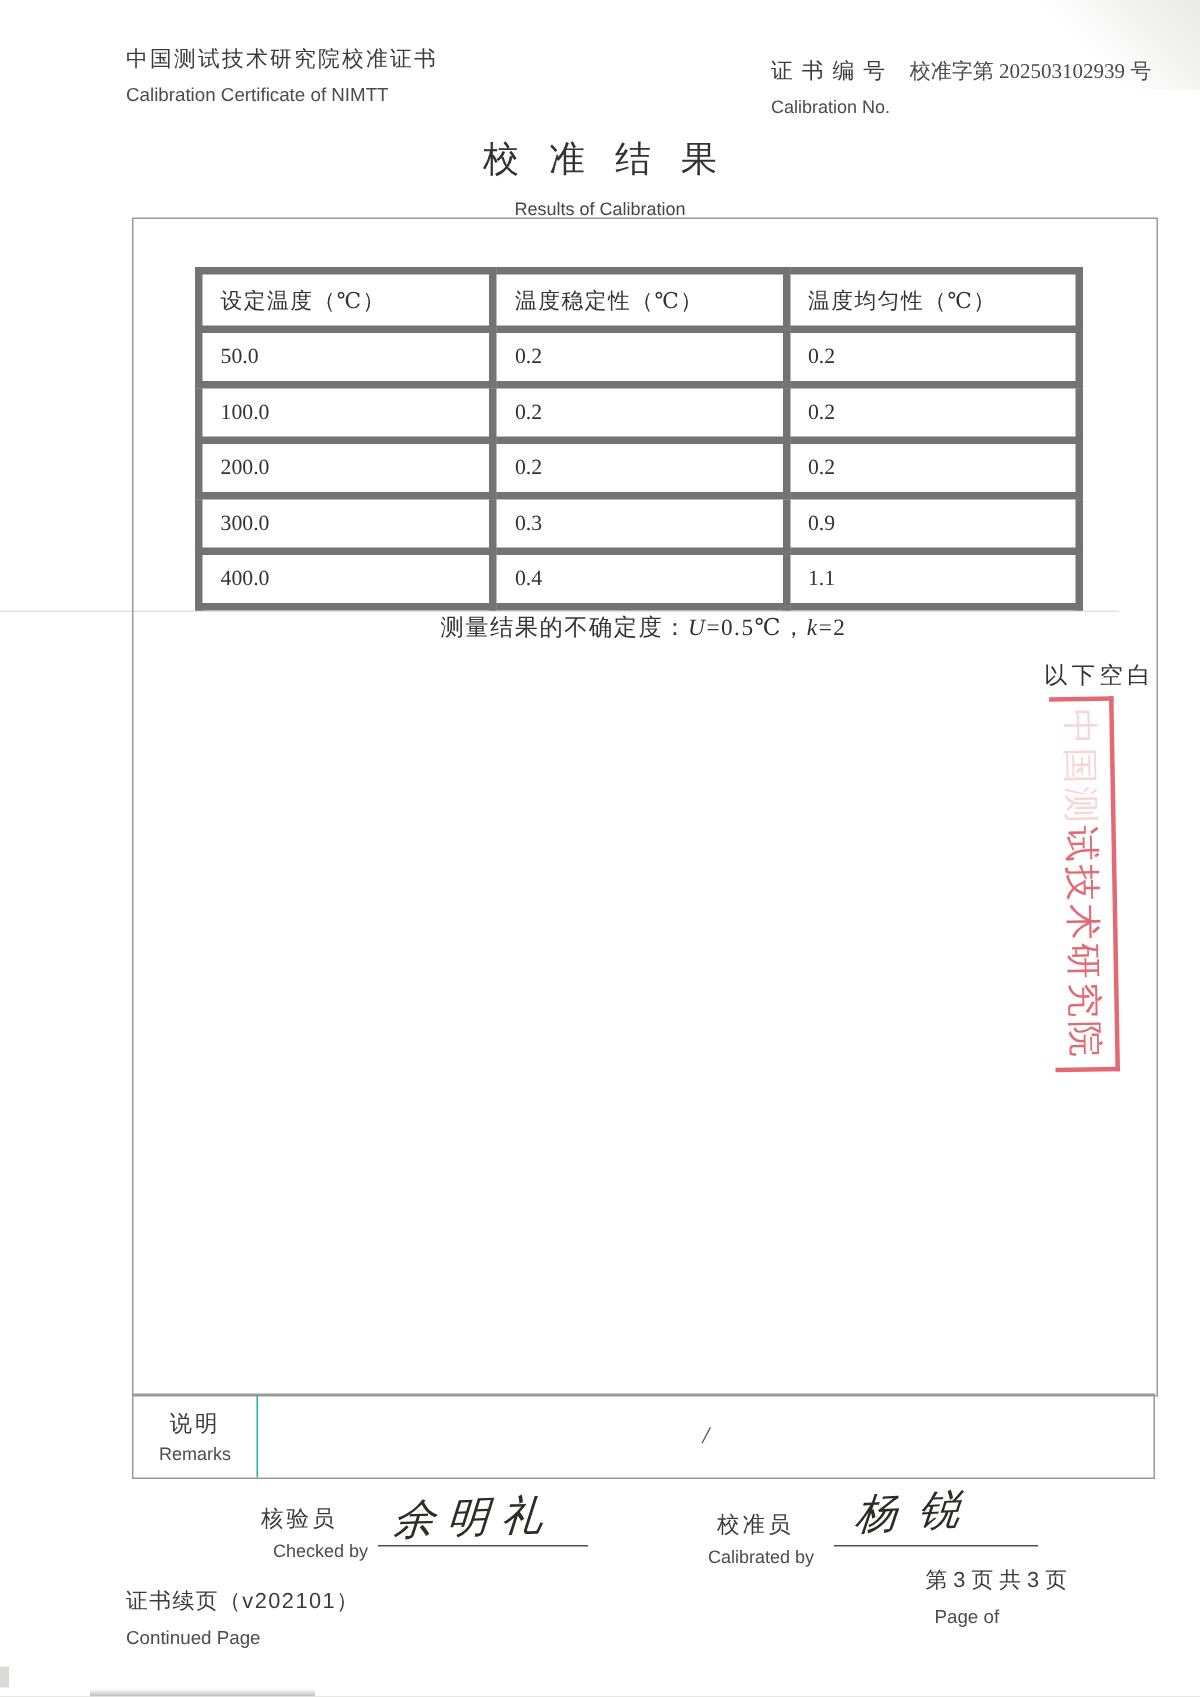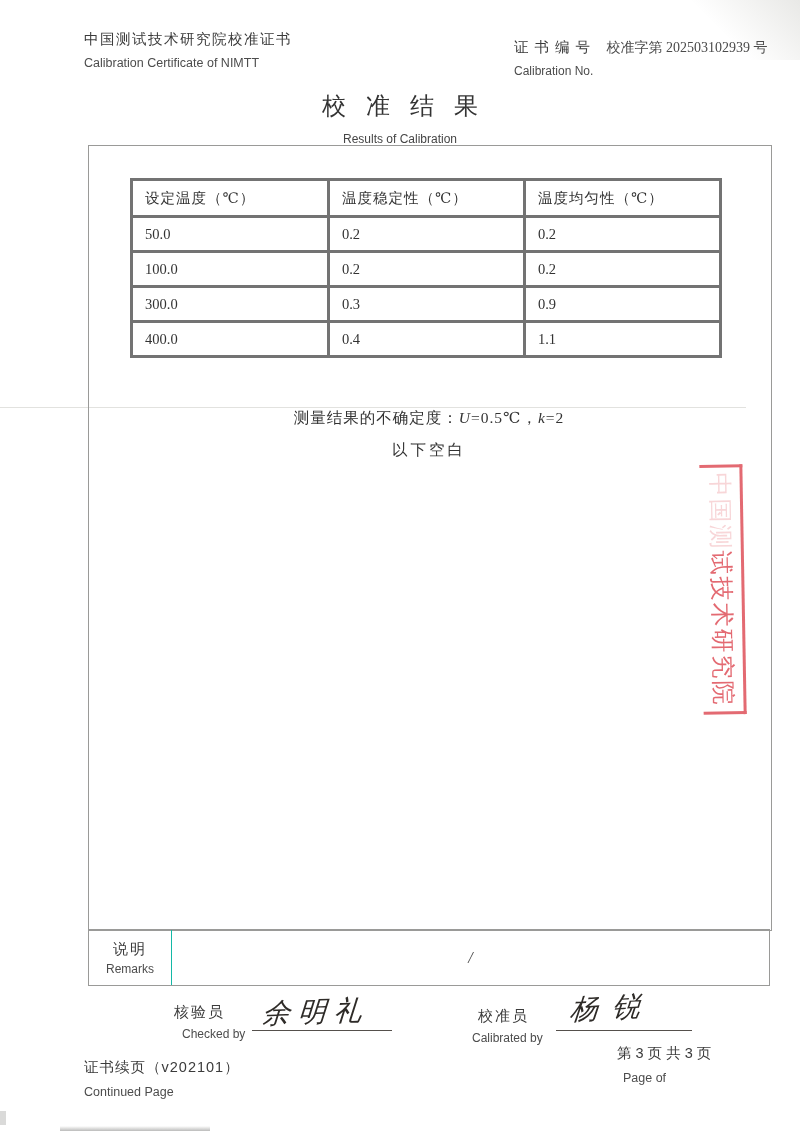--- a/index.html
+++ b/index.html
@@ -31,30 +31,30 @@
   .title{position:absolute;left:0;right:0;top:90px;text-align:center;}
   .title .cn{font-size:24px;letter-spacing:20px;text-indent:20px;color:#333;font-weight:500;}
   .title .en{font-size:12px;color:#454545;margin-top:10px;}
 
   
   .frame{position:absolute;left:88px;top:145px;width:682px;height:784px;border:1px solid #9a9a98;}
 
   
   table.results{position:absolute;left:130px;top:178px;width:592px;border-collapse:collapse;
     font-family:"Liberation Serif","DejaVu Serif",serif;font-size:14.5px;color:#333;}
-  table.results th,table.results td{border:3px solid #737373;text-align:left;
+  table.results th,table.results td{border:5px solid #737373;text-align:left;
     padding:0 0 0 12px;font-weight:normal;vertical-align:middle;}
   table.results th{height:34px;letter-spacing:1px;}
   table.results td{height:32px;}
 
   
   .uncertainty{position:absolute;left:88px;width:682px;top:408px;text-align:center;
     font-family:"Liberation Serif","DejaVu Serif",serif;font-size:15.5px;color:#333;letter-spacing:1px;}
   .uncertainty .it{font-style:italic;}
-  .blank-note{position:absolute;left:88px;width:682px;top:440px;text-align:center;
+  .blank-note{position:absolute;left:88px;width:682px;top:440px;text-align:right;
     font-family:"Liberation Serif","DejaVu Serif",serif;font-size:15.5px;letter-spacing:3px;color:#333;}
 
   
   .stamp{position:absolute;left:598px;top:568px;width:244px;height:40px;
     border-top:3px solid #e0565f;border-left:3px solid #e0565f;border-right:3px solid #e0565f;
     transform:rotate(89deg);display:flex;align-items:center;justify-content:center;
     color:#e0565f;font-size:24px;letter-spacing:2px;white-space:nowrap;opacity:.88;font-weight:500;}
   .stamp .faint{opacity:.28;}
 
   
@@ -137,20 +137,25 @@
         <td>50.0</td>
         <td>0.2</td>
         <td>0.2</td>
       </tr>
       <tr>
         <td>100.0</td>
         <td>0.2</td>
         <td>0.2</td>
       </tr>
       <tr>
+        <td>200.0</td>
+        <td>0.2</td>
+        <td>0.2</td>
+      </tr>
+      <tr>
         <td>300.0</td>
         <td>0.3</td>
         <td>0.9</td>
       </tr>
       <tr>
         <td>400.0</td>
         <td>0.4</td>
         <td>1.1</td>
       </tr>
     </tbody>

